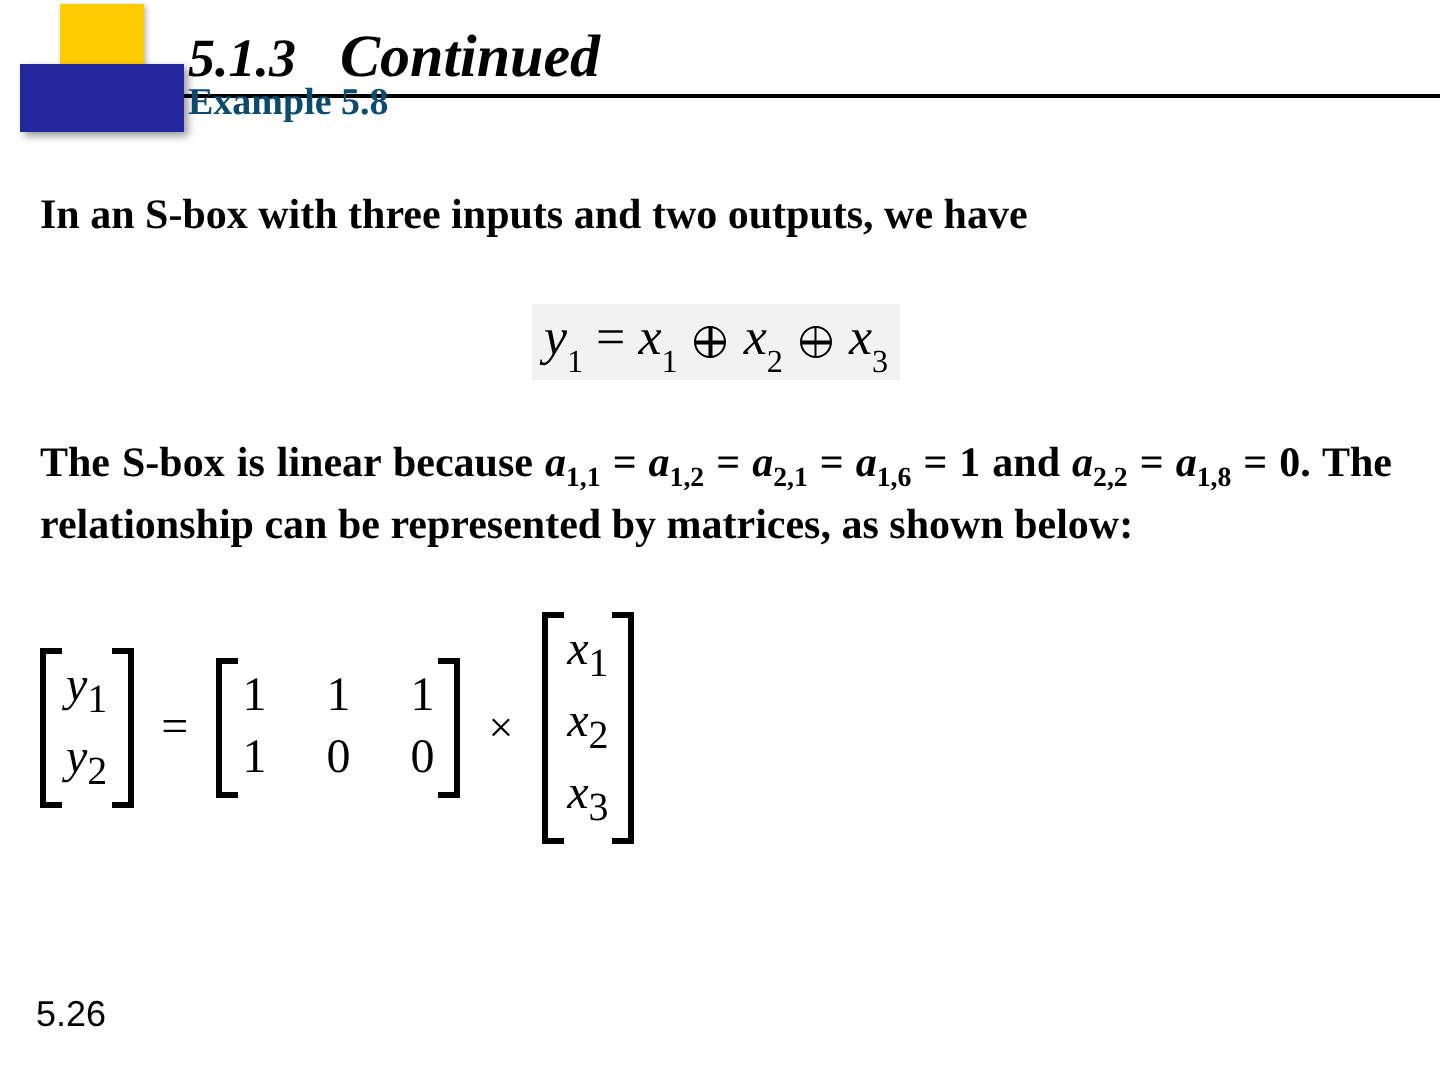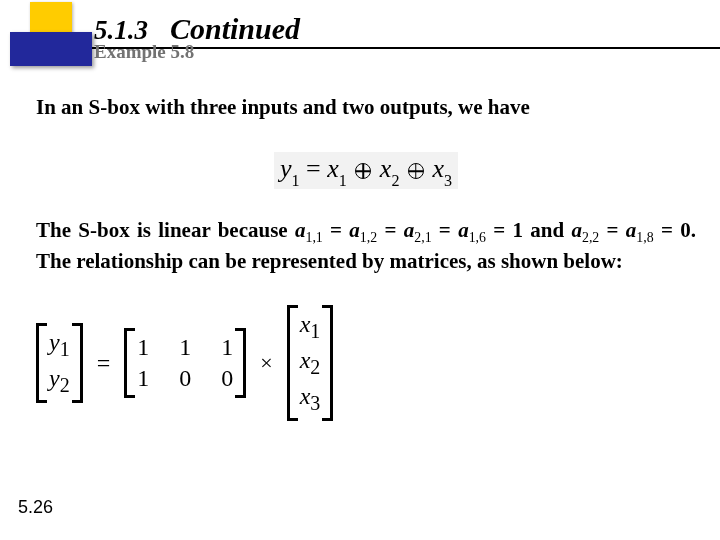--- a/index.html
+++ b/index.html
@@ -65,24 +65,24 @@
     position: relative;
     z-index: 0;
   }
   .example-label {
     position: absolute;
     left: 94px;
     top: 41px;
     font-size: 19px;
     font-weight: bold;
     z-index: 3;
-    color: #737373;
+    color: #0c4a6e;
   }
   .body {
-    padding: 22px 24px 0 36px;
+    padding: 22px 24px 0 20px;
   }
   .para1 {
     font-size: 21px;
     font-weight: bold;
     margin-top: 24px;
   }
   .eq-row {
     display: flex;
     align-items: center;
     justify-content: center;
@@ -123,21 +123,21 @@
     background: #000;
     transform: translateY(-50%);
   }
   .para2 {
     font-size: 21px;
     font-weight: bold;
     text-align: justify;
     line-height: 1.32;
   }
   .para2 i { font-style: italic; font-weight: bold; }
-  .para2 sub { font-size: 0.66em; font-weight: normal; }
+  .para2 sub { font-size: 0.66em; font-weight: bold; }
   .matrix-row {
     display: flex;
     align-items: center;
     justify-content: flex-start;
     margin-top: 30px;
     font-family: "Times New Roman", serif;
     font-size: 24px;
   }
   .bracket {
     display: inline-block;

